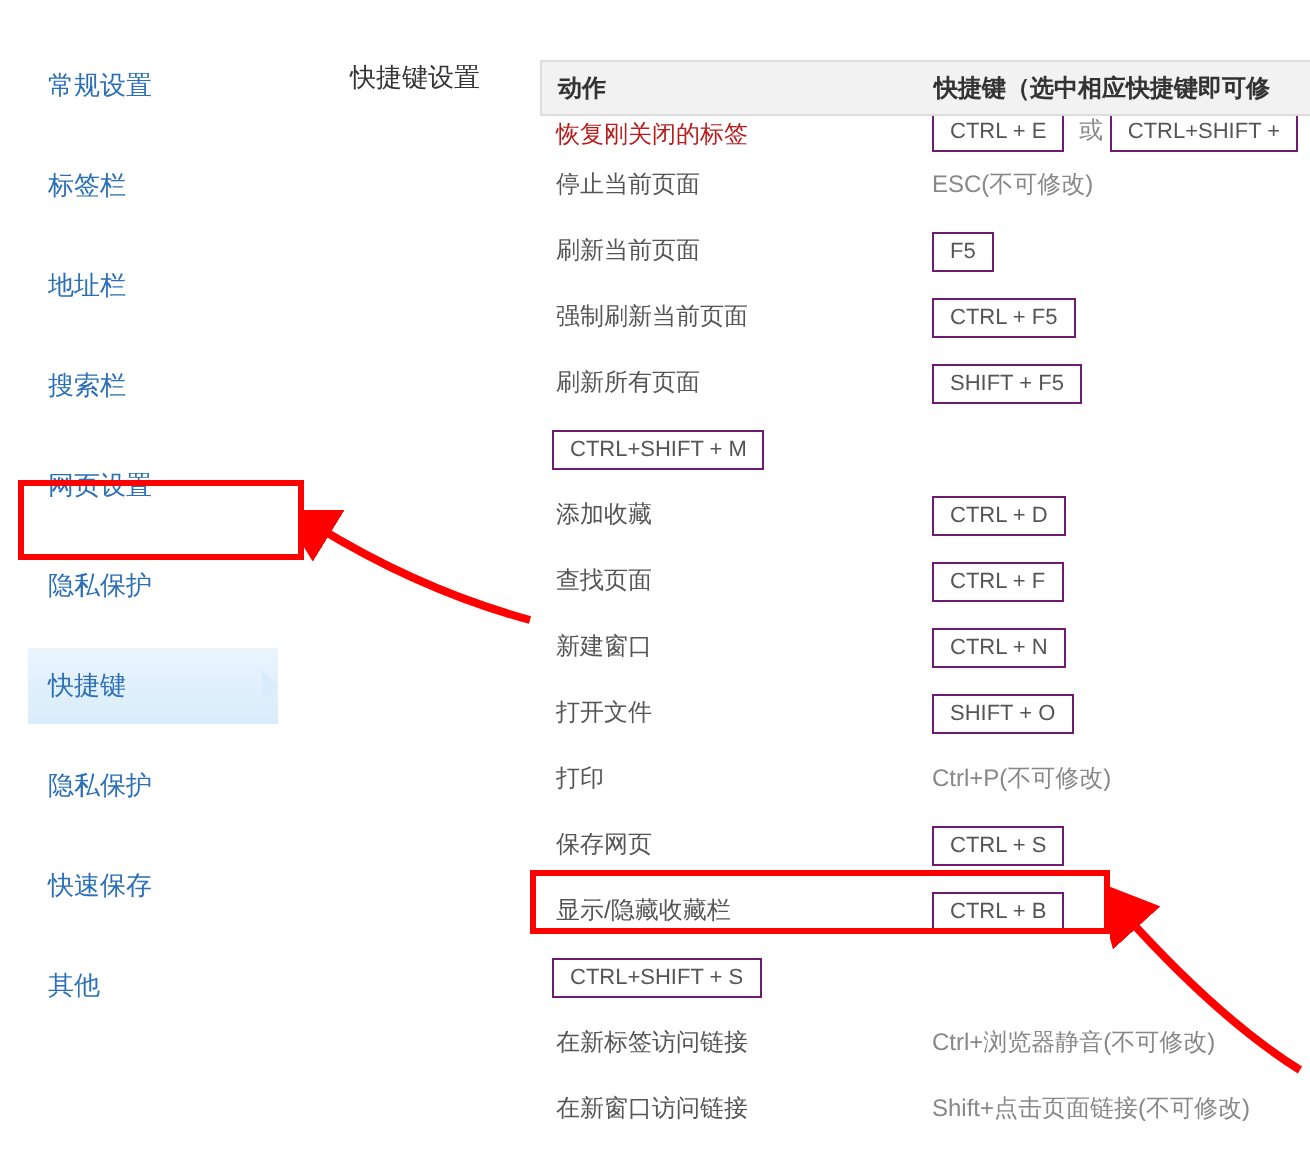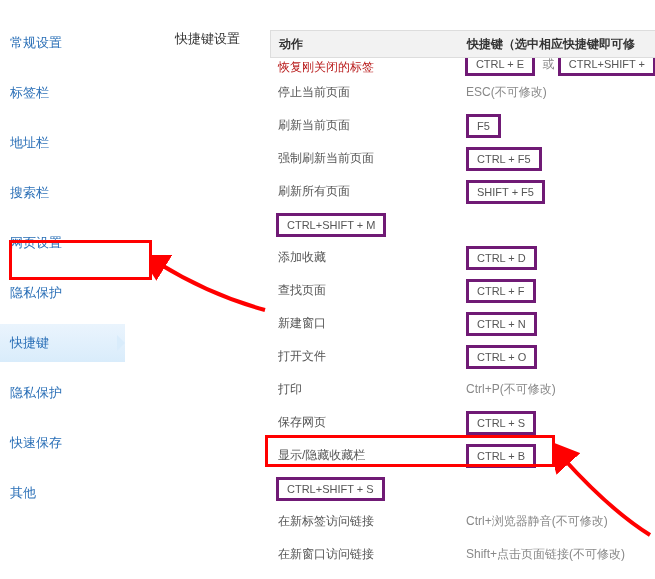--- a/index.html
+++ b/index.html
@@ -8,21 +8,21 @@
     font-size: 12px;
     color: #333;
     background: #fff;
     width: 655px;
     height: 579px;
     overflow: hidden;
     position: relative;
   }
   .sidebar {
     position: absolute;
-    left: 0;
+    left: 14px;
     top: 24px;
     width: 125px;
   }
   .sidebar-item {
     display: block;
     padding: 10px 0 10px 10px;
     color: #2a6fb7;
     font-size: 13px;
     cursor: pointer;
     text-align: left;
@@ -104,21 +104,21 @@
     padding-left: 8px;
     color: #555;
   }
   .cell-key {
     flex: 1;
     padding-left: 6px;
     white-space: nowrap;
   }
   .keybox {
     display: inline-block;
-    border: 3px solid #701a75;
+    border: 1px solid #701a75;
     background: #fff;
     padding: 3px 8px;
     font-size: 11px;
     color: #555;
     margin-right: 4px;
   }
   .keytext {
     color: #888;
     font-size: 12px;
   }
@@ -213,21 +213,21 @@
         <div class="row">
           <div class="cell-action">查找页面</div>
           <div class="cell-key"><span class="keybox">CTRL + F</span></div>
         </div>
         <div class="row">
           <div class="cell-action">新建窗口</div>
           <div class="cell-key"><span class="keybox">CTRL + N</span></div>
         </div>
         <div class="row">
           <div class="cell-action">打开文件</div>
-          <div class="cell-key"><span class="keybox">CTRL + O</span></div>
+          <div class="cell-key"><span class="keybox">SHIFT + O</span></div>
         </div>
         <div class="row">
           <div class="cell-action">打印</div>
           <div class="cell-key"><span class="keytext">Ctrl+P(不可修改)</span></div>
         </div>
         <div class="row">
           <div class="cell-action">保存网页</div>
           <div class="cell-key"><span class="keybox">CTRL + S</span></div>
         </div>
         <div class="row">

